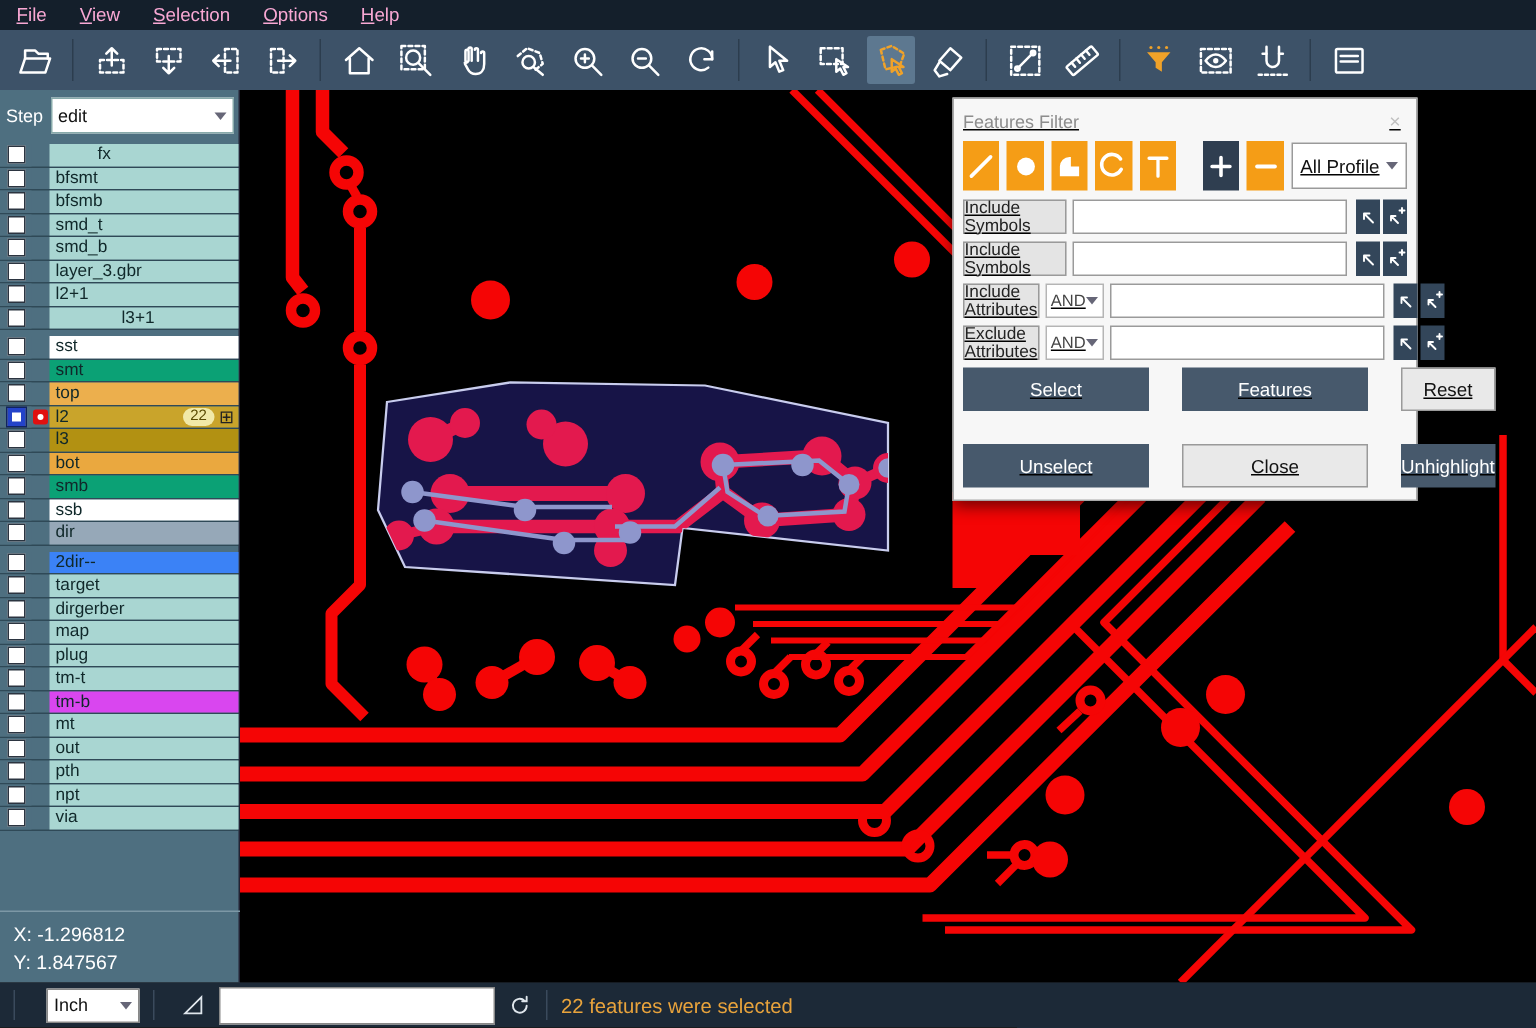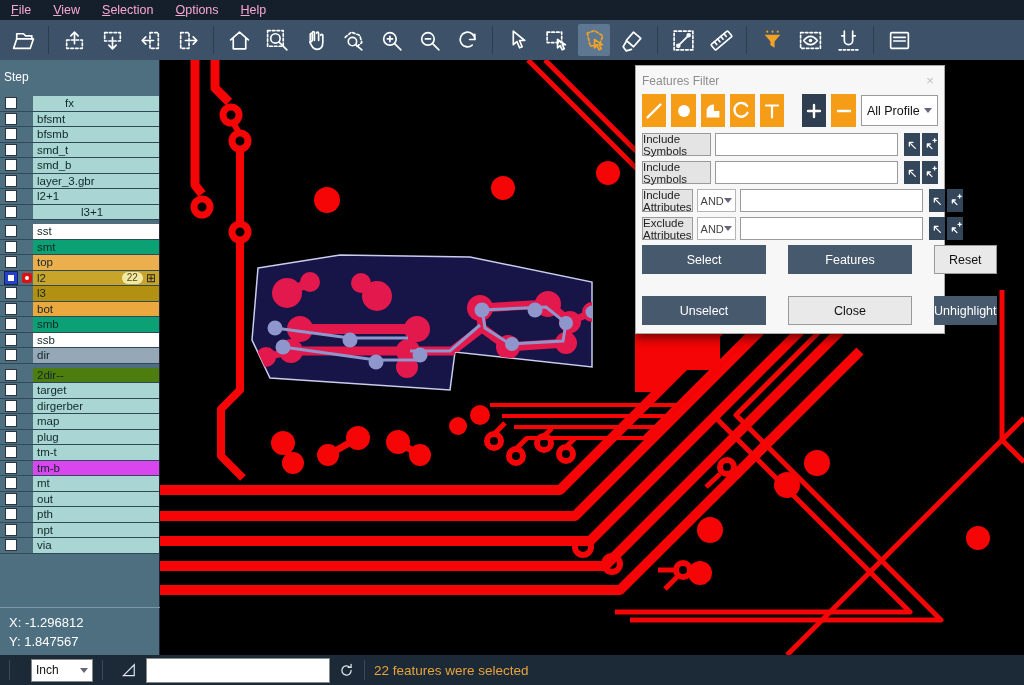--- a/index.html
+++ b/index.html
@@ -39,21 +39,21 @@
   .reddot i{width:4px;height:4px;border-radius:50%;background:#fff;}
   .lname{flex:1;display:flex;align-items:center;font-size:11.5px;color:#10282a;padding-left:4px;overflow:hidden;}
   .badge{background:#f1e9a8;border-radius:7px;font-size:10px;color:#5a4a00;padding:0 5px;margin-right:3px;line-height:12px;}
   .gridic{font-size:12px;color:#222;margin-right:3px;line-height:12px;}
   #coord-panel{position:absolute;left:0;bottom:0;width:160px;height:48px;border-top:1px solid #7d98a6;
                color:#fff;font-size:13px;padding:5px 0 0 9px;box-sizing:border-box;line-height:19px;}
   
   #canvas-wrap{position:absolute;left:160px;top:60px;width:864px;height:595px;background:#000;overflow:hidden;}
   
   #dialog{position:absolute;left:475px;top:5px;width:310px;height:269px;background:#f7f7f7;
-          border:1px solid #a8a8a8;box-shadow:0 4px 10px rgba(0,0,0,.55);box-sizing:border-box;padding:4px 6px;}
+          border:1px solid #a8a8a8;box-shadow:0 4px 10px rgba(0,0,0,.55);box-sizing:border-box;padding:4px 6px;text-decoration:underline;}
   #dlg-title{height:21px;display:flex;align-items:center;color:#8d8d8d;font-size:12px;}
   #dlg-close{margin-left:auto;color:#c0c0c0;font-size:13px;width:16px;text-align:center;}
   #dlg-tools{display:flex;align-items:center;margin:3px 0 6px 0;}
   .dtool{width:33px;height:33px;margin-right:5px;display:flex;align-items:center;justify-content:center;
          background:#f59d16;color:#fff;}
   .dtool svg{width:22px;height:22px;}
   .dtool.dark{background:#2f3e50;margin-left:13px;}
   #profile-select{margin-left:auto;width:88px;height:29px;background:#fff;border:1px solid #9a9a9a;
                   display:flex;align-items:center;justify-content:space-between;padding:0 5px;font-size:12.5px;color:#111;}
   .frow{display:flex;align-items:center;height:23px;margin-bottom:5px;}
@@ -238,20 +238,24 @@
         <svg viewBox="0 0 24 24" fill="none" stroke="currentColor" stroke-width="1.6" stroke-linecap="round" stroke-linejoin="round">
           <rect x="3.5" y="4.5" width="17" height="15" rx="1"></rect>
           <path d="M6.5 9h11m-11 3.5h11"></path>
         </svg>
       </div>
     </div>
 
   <div id="sidebar">
     <div id="step-row">
       <span id="step-label">Step</span>
+      <div id="step-select">
+        <span>edit</span>
+        <span class="chev"></span>
+      </div>
     </div>
     <div id="layer-list">
         <div class="lrow">
           <div class="lchk">
             <div class="box"></div>
           </div>
           <div class="lind"></div>
           <div class="lname" style="background: rgb(169, 214, 210); padding-left: 32px;">
             <span style="flex: 1 1 0%;">fx</span>
           </div>
@@ -406,21 +410,21 @@
           <div class="lname" style="background: rgb(150, 168, 184);">
             <span style="flex: 1 1 0%;">dir</span>
           </div>
         </div>
         <div class="lgap"></div>
         <div class="lrow">
           <div class="lchk">
             <div class="box"></div>
           </div>
           <div class="lind"></div>
-          <div class="lname" style="background: #4d7c0f;">
+          <div class="lname" style="background: #3b82f6;">
             <span style="flex: 1 1 0%;">2dir--</span>
           </div>
         </div>
         <div class="lrow">
           <div class="lchk">
             <div class="box"></div>
           </div>
           <div class="lind"></div>
           <div class="lname" style="background: rgb(169, 214, 210);">
             <span style="flex: 1 1 0%;">target</span>

